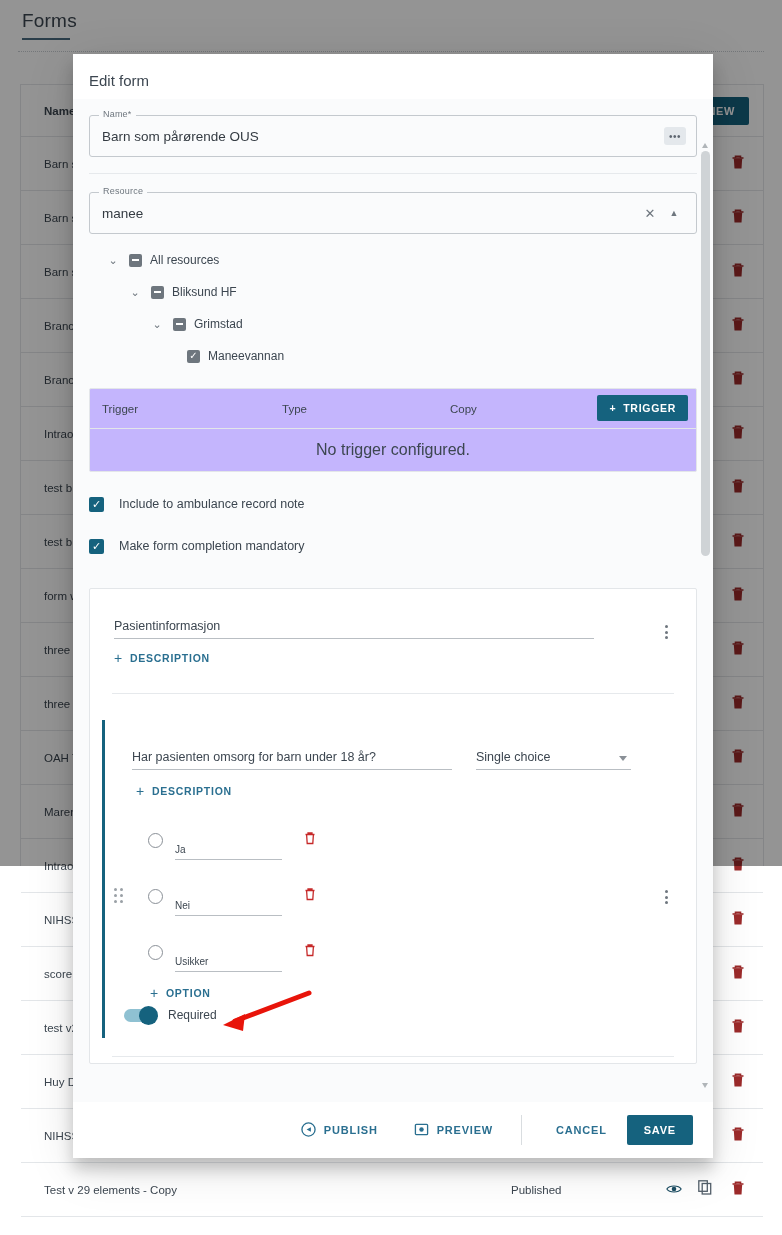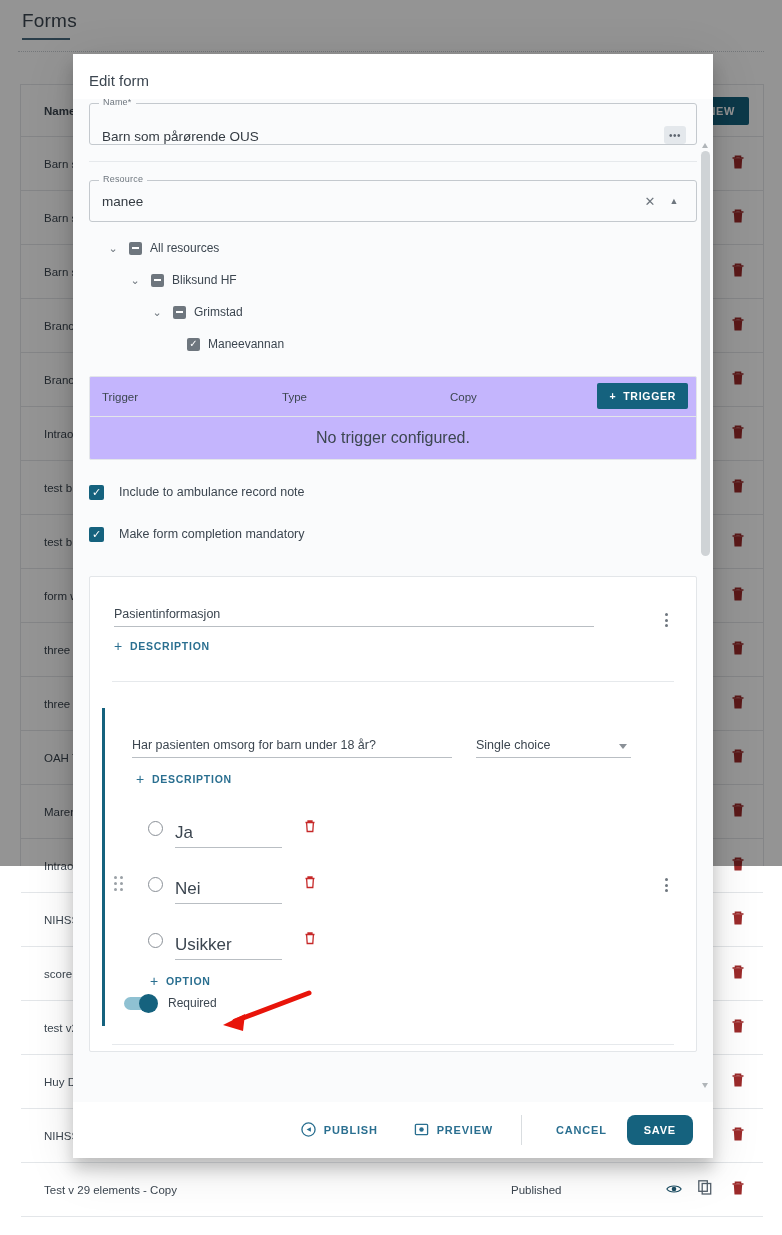--- a/index.html
+++ b/index.html
@@ -208,21 +208,21 @@
   .drag i { width: 3px; height: 3px; background: #9aa0a6; border-radius: 50%; display:block; }
   .q-kebab { position: absolute; right: 22px; top: 168px; }
 
   .optrow { position: relative; display: flex; align-items: center; padding: 0 0 0 58px; height: 56px; }
   .radio {
     width: 15px; height: 15px; border: 1.5px solid #8a9097; border-radius: 50%;
     margin-right: 12px; flex: 0 0 auto;
   }
   .opt-input {
     width: 107px; border-bottom: 1px solid #b9bec3; padding-bottom: 4px;
-    font-size: 17px; color: #3c4650; align-self: flex-end; margin-bottom: 8px;
+    font-size: 10px; color: #3c4650; align-self: flex-end; margin-bottom: 8px;
   }
   .trash { margin-left: 22px; align-self: center; }
 
   .toggle-row { display: flex; align-items: flex-end; padding: 6px 0 0 34px; }
   .toggle {
     position: relative; width: 32px; height: 13px; border-radius: 7px;
     background: #8fc1d2; margin-right: 12px;
   }
   .toggle .knob {
     position: absolute; right: -2px; top: -3px;
@@ -242,21 +242,21 @@
     display: flex; align-items: center; gap: 8px;
     color: #2a6f90; font-size: 11px; font-weight: bold; letter-spacing: .8px;
     padding: 0 18px;
   }
   .fdiv { width: 1px; height: 30px; background: #d9dde0; margin: 0 14px 0 10px; }
   .fcancel {
     color: #2a6f90; font-size: 11px; font-weight: bold; letter-spacing: .8px;
     padding: 0 20px;
   }
   .fsave {
-    background: #15627e; color: #fff; border: none; border-radius: 8px;
+    background: #15627e; color: #fff; border: none; border-radius: 2px;
     font-size: 11px; font-weight: bold; letter-spacing: .8px;
     padding: 9px 17px;
   }
 
   
   .dlg-scrollbar {
     position: absolute; right: 3px; top: 46px; width: 9px; bottom: 14px;
   }
   .dlg-scrollbar .track { position:absolute; inset:0; background: transparent; }
   .dlg-scrollbar .thumb {
@@ -450,21 +450,21 @@
   </div>
 
   <div class="scrim"></div>
 
   <div class="dialog">
 
     <div class="dlg-title">Edit form</div>
 
     <div class="dlg-body">
 
-      <div class="field" style="margin-top:4px;align-items:flex-end;">
+      <div class="field" style="margin-top:16px;">
         <span class="legend">Name*</span>
         <span class="val">Barn som pårørende OUS</span>
         <span class="dots-btn">•••</span>
       </div>
 
       <div class="hr-soft"></div>
 
       <div class="field" style="margin-top:18px;">
         <span class="legend">Resource</span>
         <span class="val">manee</span>

